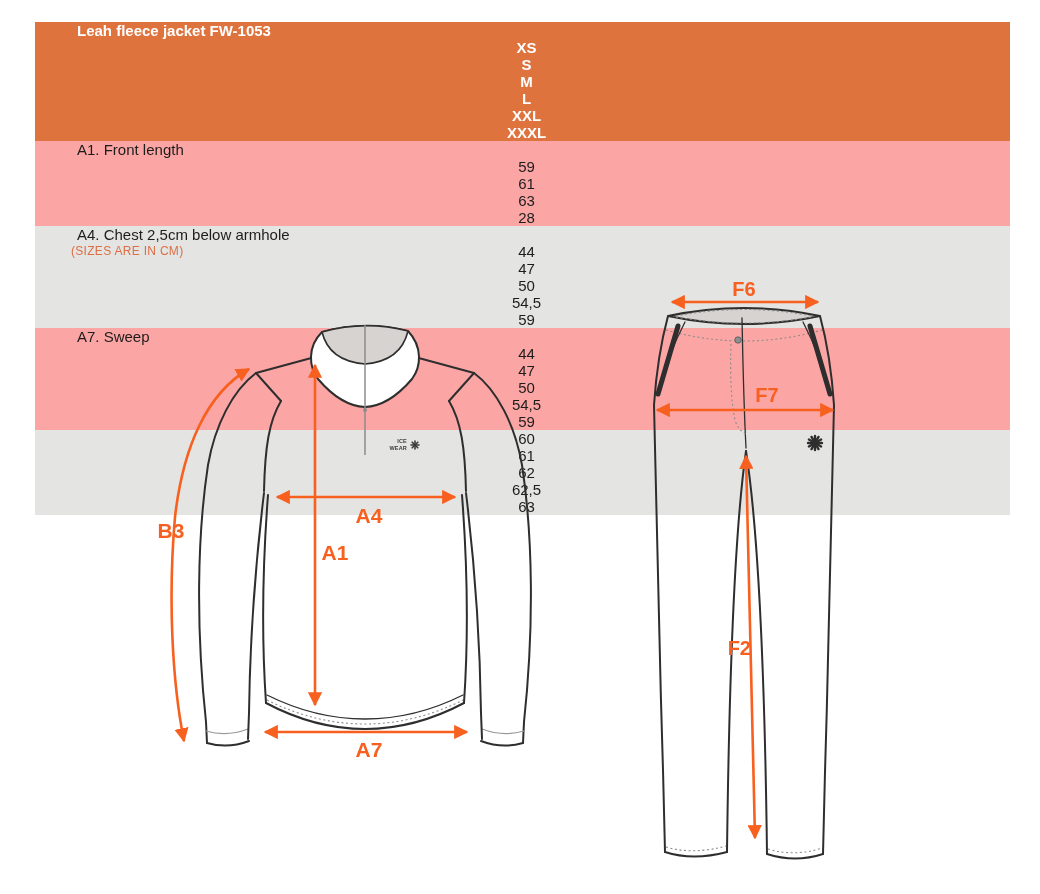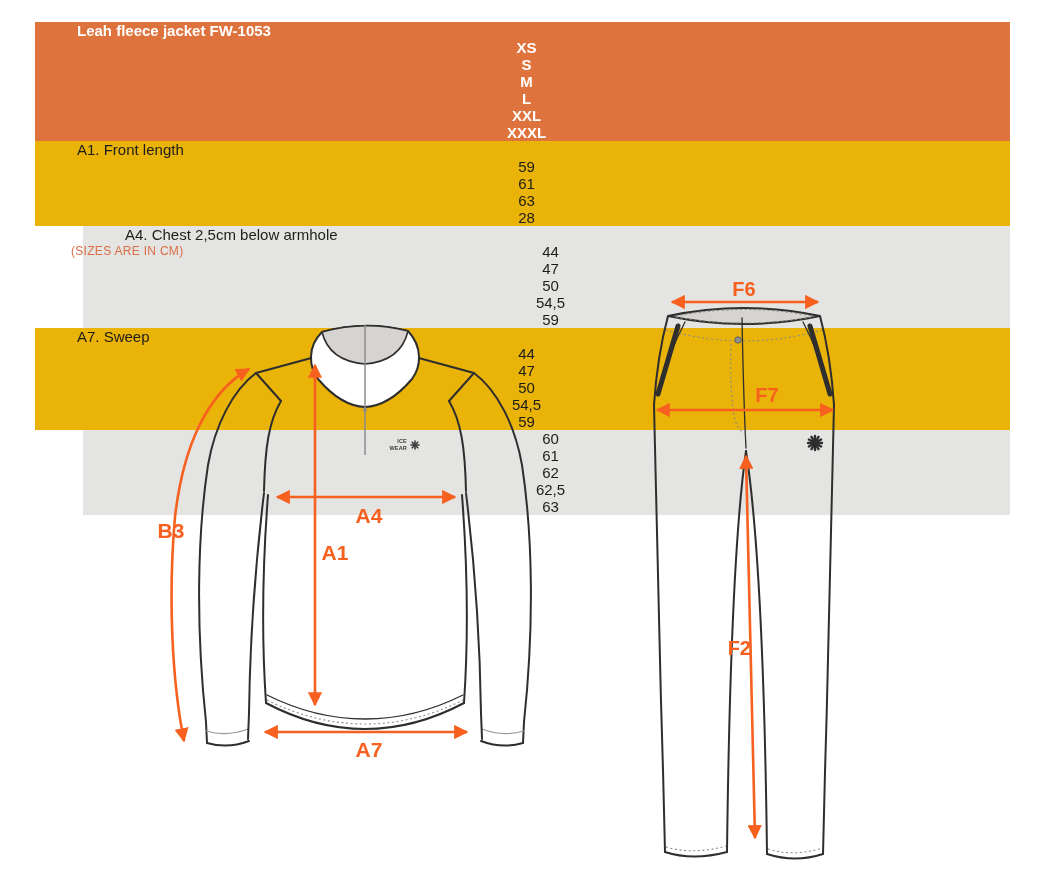--- a/index.html
+++ b/index.html
@@ -8,22 +8,22 @@
 
   
   .size-table{position:absolute;left:35px;top:22px;width:975px;
 ic    display:grid;grid-template-columns:334px 79px repeat(7,1fr);
     grid-template-rows:53px repeat(4,33px);gap:5px 4px;}
   .cell{display:flex;align-items:center;justify-content:center;
         font-size:15px;color:#1d1d1b;white-space:nowrap;box-sizing:border-box;padding-left:8px;}
   .head{background:#DF733E;color:#ffffff;font-weight:bold;}
   .title-cell{justify-content:flex-start;padding-left:42px;}
   .lbl{justify-content:flex-start;padding-left:42px;}
-  .rA{background:#eab308;}
-  .rB{background:#E4E4E2;margin-left:48px;}
+  .rA{background:#fca5a5;}
+  .rB{background:#E4E4E2;}
 
   .note{position:absolute;left:71px;top:244px;color:#DC6F44;
         font-size:12px;font-weight:500;letter-spacing:.3px;}
 
   
   .jacket-svg{position:absolute;left:145px;top:295px;}
   .pants-svg{position:absolute;left:630px;top:280px;}
   svg .label{font-family:"Liberation Sans",sans-serif;font-weight:bold;
              font-size:21px;fill:#F7601F;}
   svg .plabel{font-family:"Liberation Sans",sans-serif;font-weight:bold;

